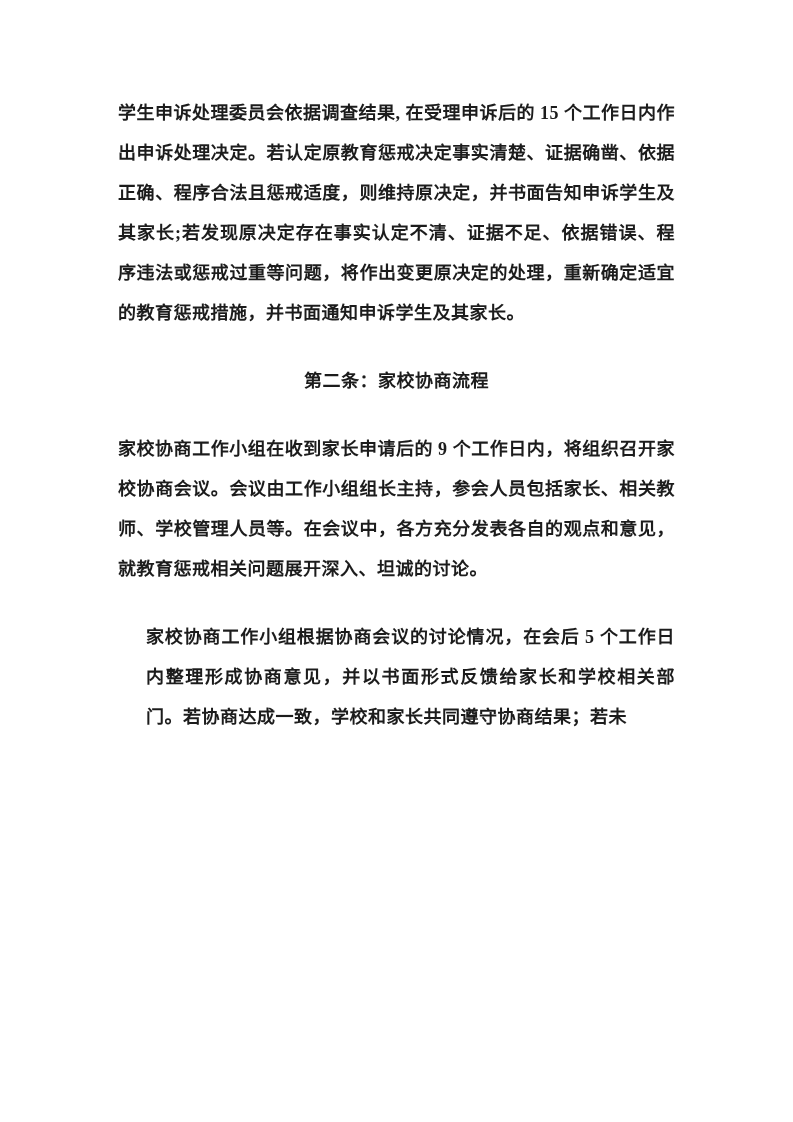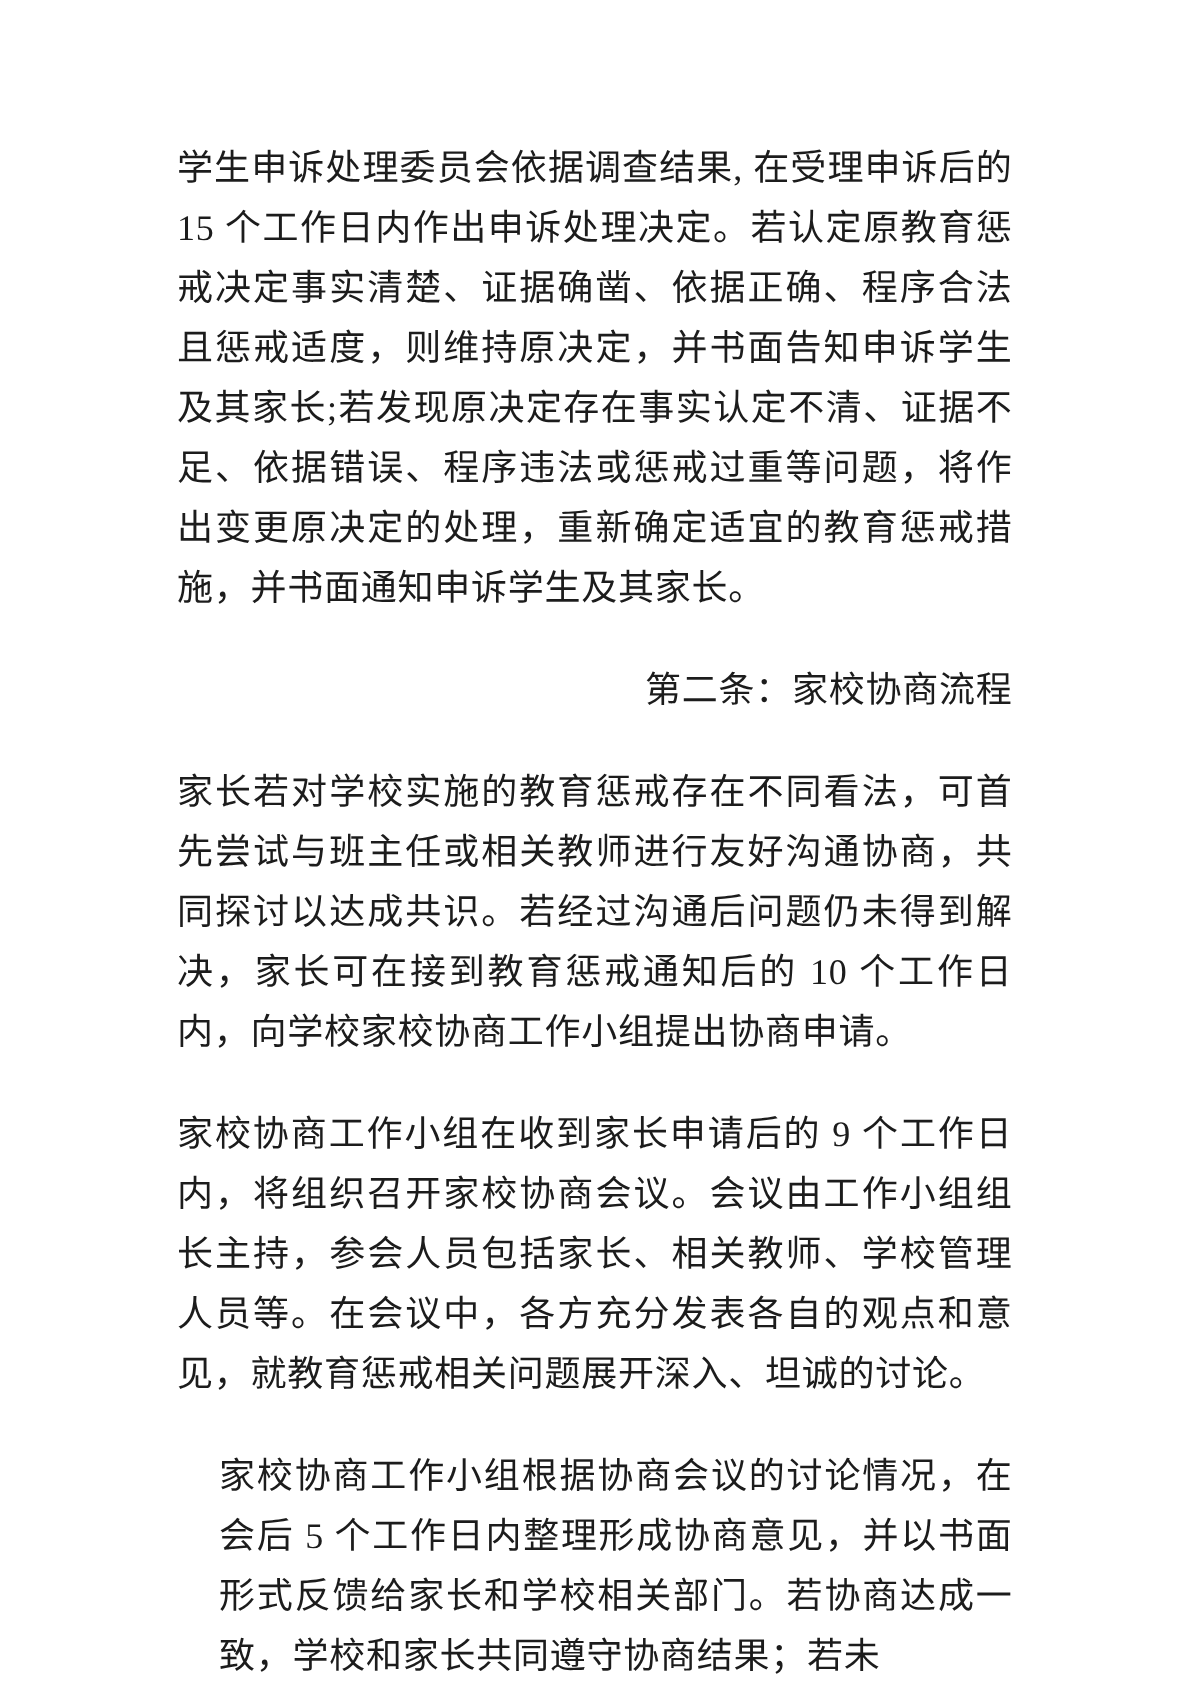--- a/index.html
+++ b/index.html
@@ -18,40 +18,39 @@
     color: #1c1c1c;
   }
   .text-block {
     position: absolute;
     left: 118px;
     top: 93px;
     width: 557px;
   }
   .para {
     margin: 0 0 28px 0;
-    font-size: 24px;
+    font-size: 18px;
     line-height: 40px;
     text-align: justify;
     text-justify: inter-character;
     letter-spacing: 0.5px;
-    font-weight: 400;
+    font-weight: 700;
     word-break: break-all;
   }
   .heading {
-    text-align: right;
+    text-align: center;
   }
   .para:last-child {
     margin-bottom: 0;
     margin-left: 28px;
   }
 </style>
 </head>
 <body>
 
 <div class="page">
   <div class="text-block">
     <p class="para">学生申诉处理委员会依据调查结果, 在受理申诉后的 15 个工作日内作出申诉处理决定。若认定原教育惩戒决定事实清楚、证据确凿、依据正确、程序合法且惩戒适度，则维持原决定，并书面告知申诉学生及其家长;若发现原决定存在事实认定不清、证据不足、依据错误、程序违法或惩戒过重等问题，将作出变更原决定的处理，重新确定适宜的教育惩戒措施，并书面通知申诉学生及其家长。</p>
     <p class="para heading">第二条：家校协商流程</p>
-    <p class="para">家长若对学校实施的教育惩戒存在不同看法，可首先尝试与班主任或相关教师进行友好沟通协商，共同探讨以达成共识。若经过沟通后问题仍未得到解决，家长可在接到教育惩戒通知后的 10 个工作日内，向学校家校协商工作小组提出协商申请。</p>
     <p class="para">家校协商工作小组在收到家长申请后的 9 个工作日内，将组织召开家校协商会议。会议由工作小组组长主持，参会人员包括家长、相关教师、学校管理人员等。在会议中，各方充分发表各自的观点和意见，就教育惩戒相关问题展开深入、坦诚的讨论。</p>
     <p class="para">家校协商工作小组根据协商会议的讨论情况，在会后 5 个工作日内整理形成协商意见，并以书面形式反馈给家长和学校相关部门。若协商达成一致，学校和家长共同遵守协商结果；若未</p>
   </div>
 </div>
 
 </body></html>

